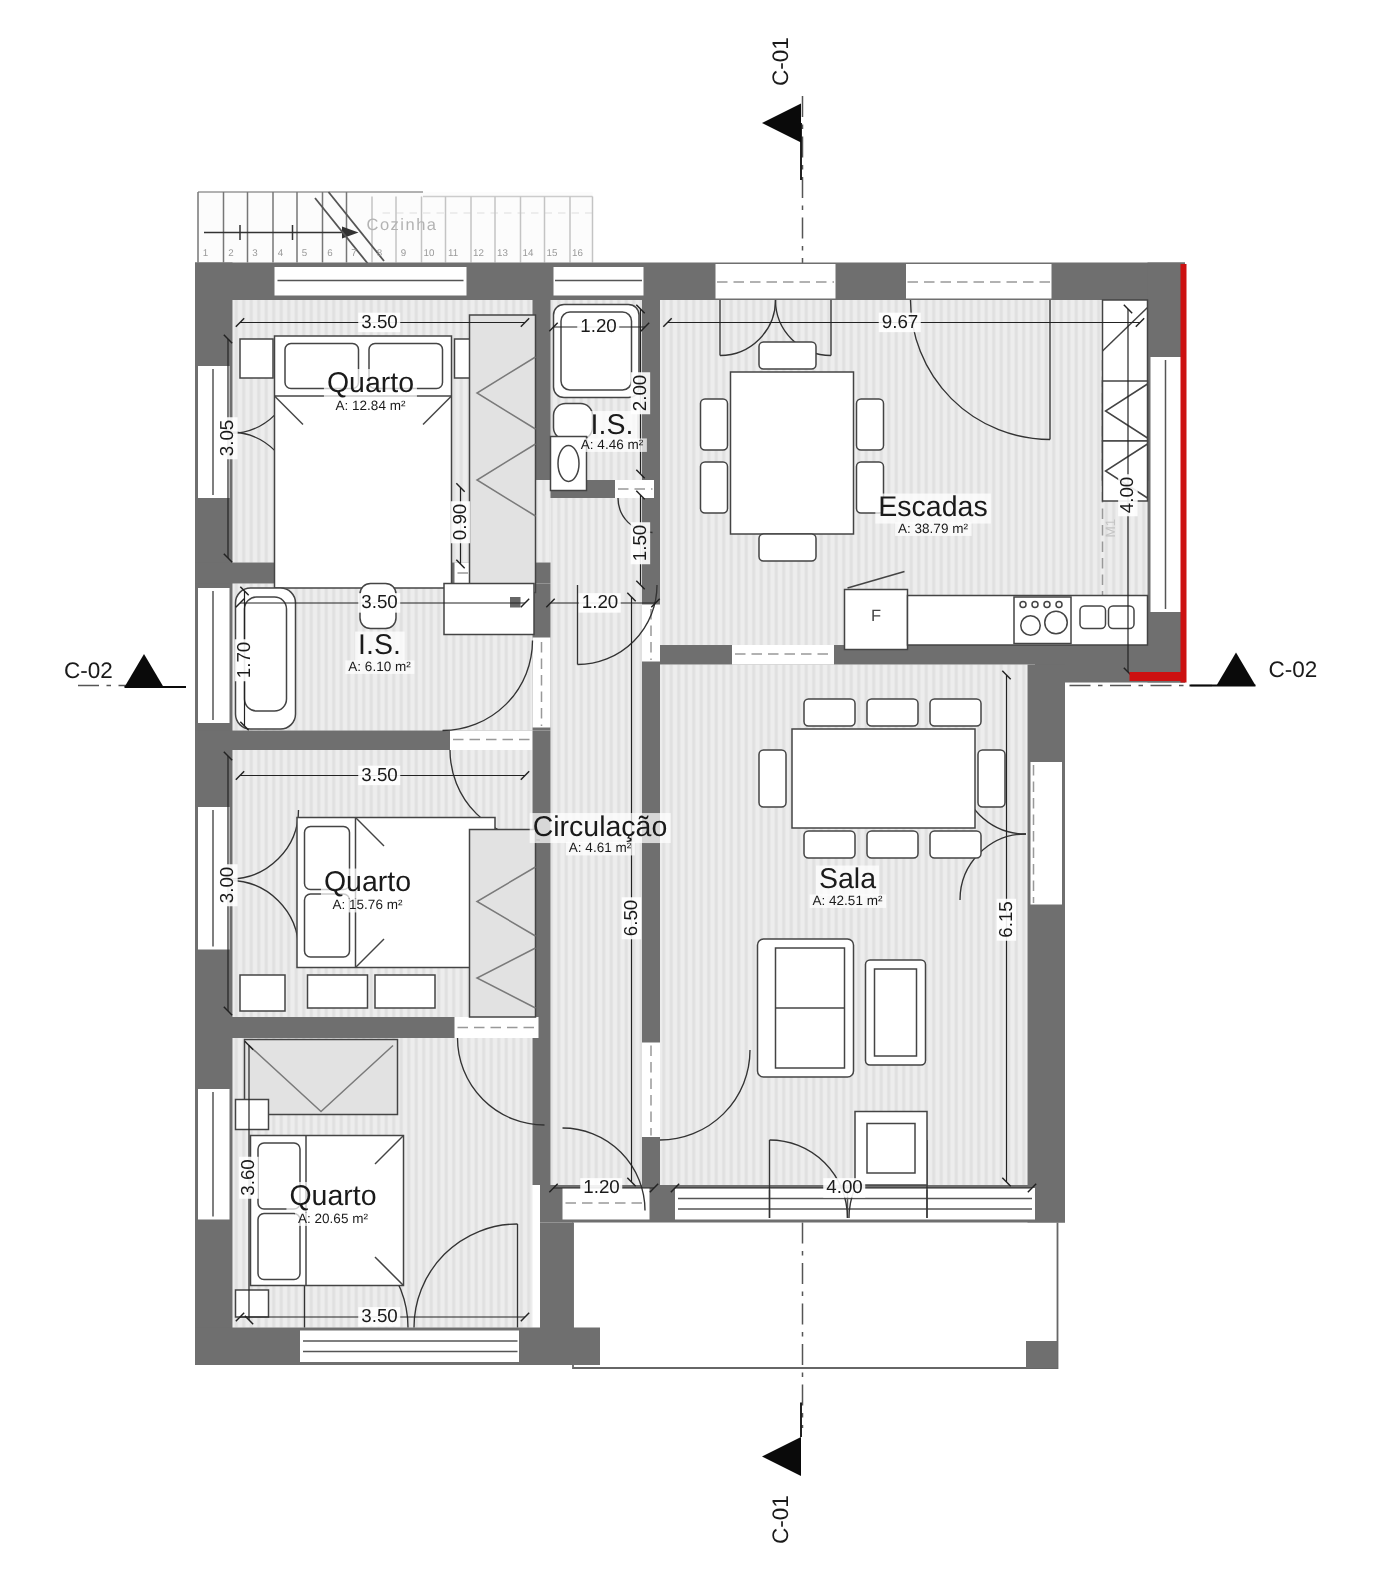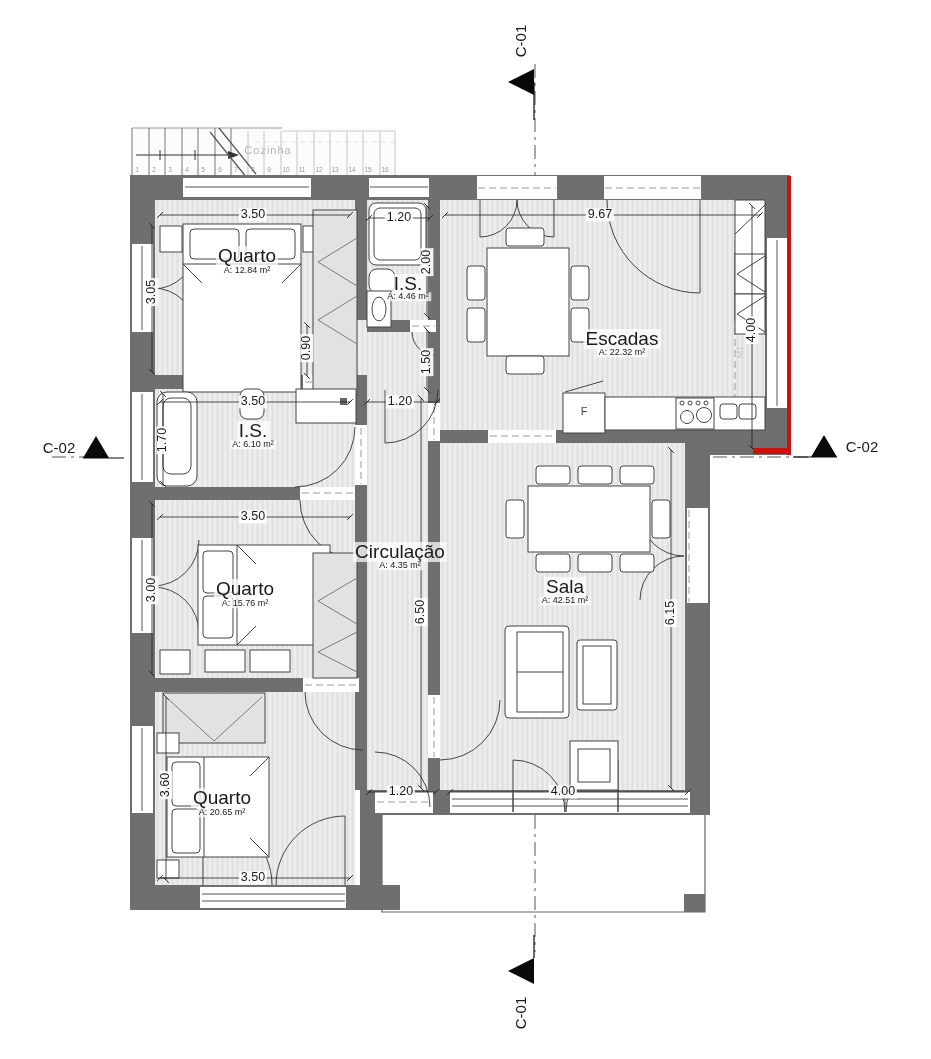--- a/index.html
+++ b/index.html
@@ -357,25 +357,25 @@
   </g>
 </svg>
 
 <div>
 
   <div class="lbl room-name" style="left:247px;top:256px">Quarto</div>
   <div class="lbl room-area" style="left:247px;top:271px">A: 12.84 m²</div>
   <div class="lbl room-name" style="left:408px;top:284px">I.S.</div>
   <div class="lbl room-area" style="left:408px;top:297px">A: 4.46 m²</div>
   <div class="lbl room-name" style="left:622px;top:339px">Escadas</div>
-  <div class="lbl room-area" style="left:622px;top:353px">A: 22.32 m²</div>
+  <div class="lbl room-area" style="left:622px;top:353px">A: 38.79 m²</div>
   <div class="lbl room-name" style="left:253px;top:431px">I.S.</div>
   <div class="lbl room-area" style="left:253px;top:445px">A: 6.10 m²</div>
   <div class="lbl room-name" style="left:400px;top:552px">Circulação</div>
-  <div class="lbl room-area" style="left:400px;top:566px">A: 4.35 m²</div>
+  <div class="lbl room-area" style="left:400px;top:566px">A: 4.61 m²</div>
   <div class="lbl room-name" style="left:245px;top:589px">Quarto</div>
   <div class="lbl room-area" style="left:245px;top:604px">A: 15.76 m²</div>
   <div class="lbl room-name" style="left:565px;top:587px">Sala</div>
   <div class="lbl room-area" style="left:565px;top:601px">A: 42.51 m²</div>
   <div class="lbl room-name" style="left:222px;top:798px">Quarto</div>
   <div class="lbl room-area" style="left:222px;top:813px">A: 20.65 m²</div>
 
   <div class="lbl dim" style="left:253px;top:215px">3.50</div>
   <div class="lbl dim" style="left:399px;top:218px">1.20</div>
   <div class="lbl dim" style="left:600px;top:215px">9.67</div>

